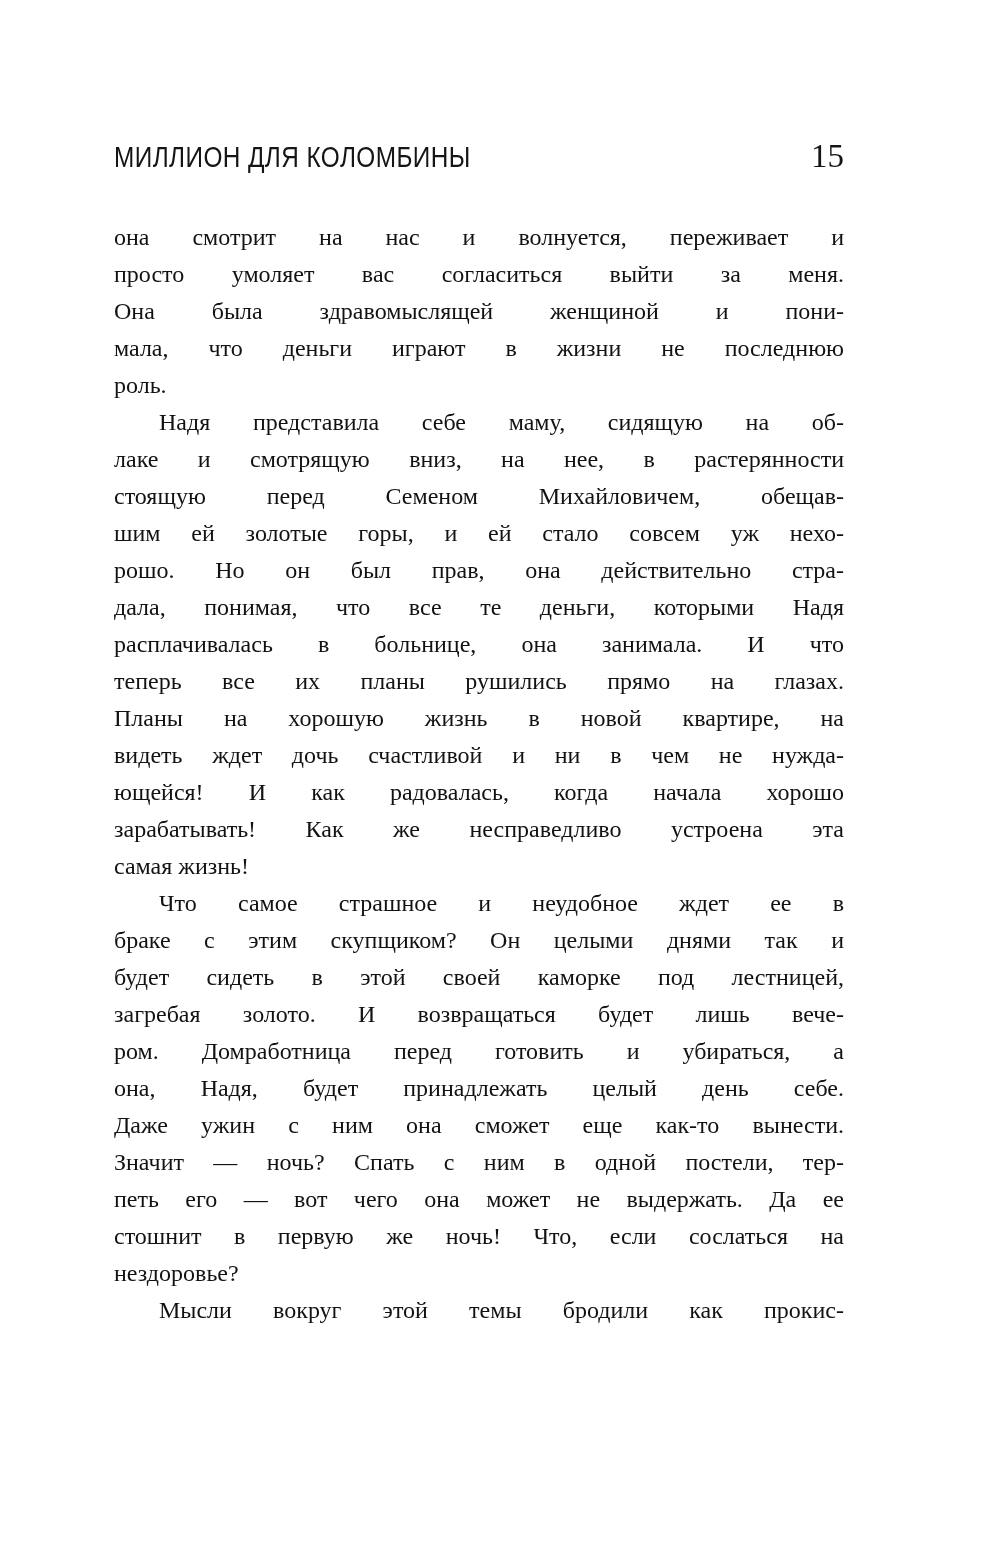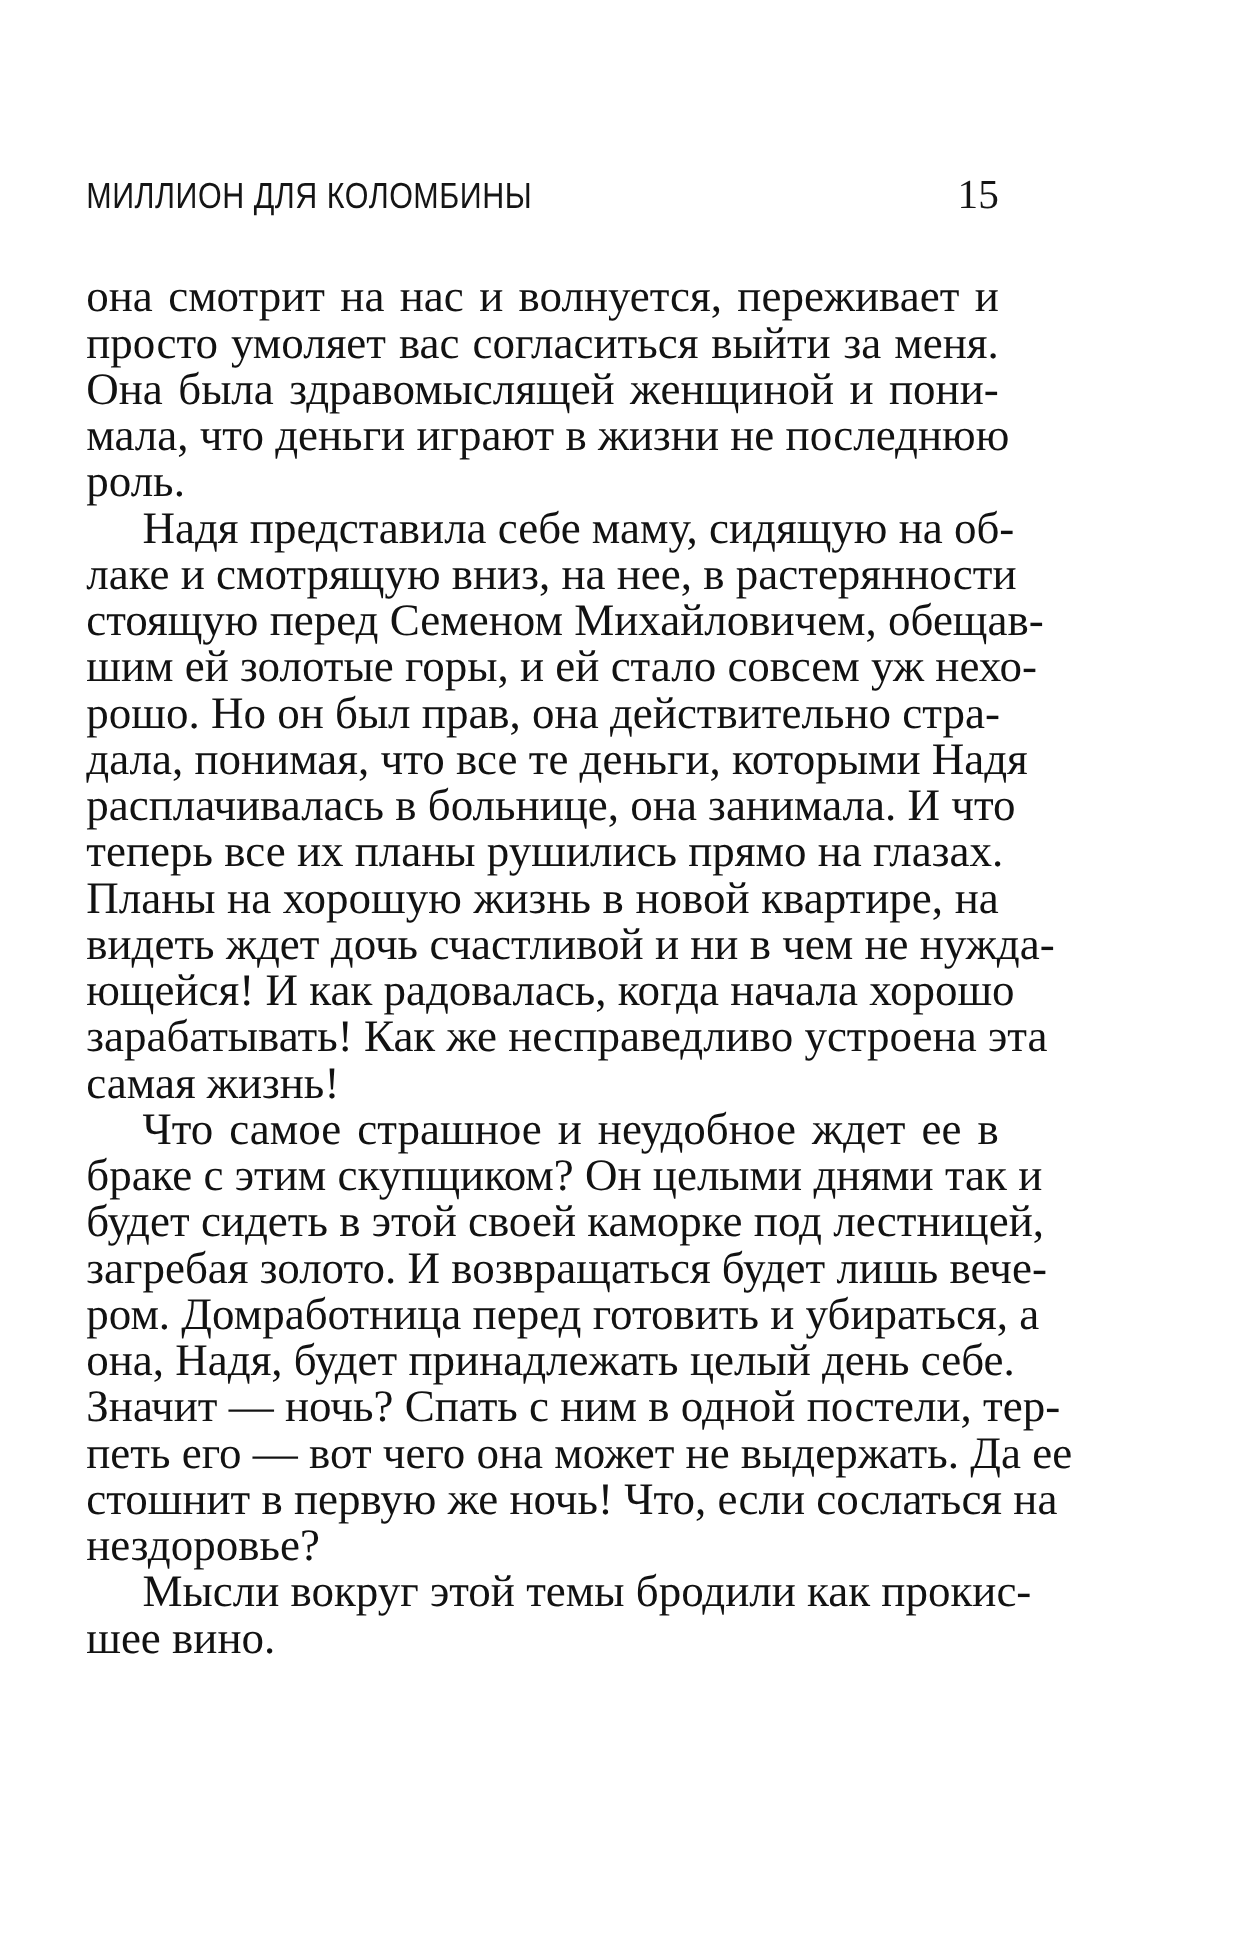--- a/index.html
+++ b/index.html
@@ -9,21 +9,21 @@
     background: #ffffff;
   }
   .page {
     position: relative;
     width: 1000px;
     height: 1340px;
     background: #ffffff;
     color: #111111;
     overflow: hidden;
     box-sizing: border-box;
-    padding: 138px 155px 0 69px;
+    padding: 138px 155px 0 114px;
   }
   .page-header {
     display: flex;
     justify-content: space-between;
     align-items: baseline;
     margin-bottom: 44px;
     width: 730px;
   }
   .running-title {
     display: inline-block;
@@ -37,21 +37,21 @@
     white-space: nowrap;
   }
   .page-number {
     font-family: "Liberation Serif", serif;
     font-size: 33px;
     color: #151515;
   }
   .body-text {
     width: 730px;
     font-family: "Liberation Serif", serif;
-    font-size: 36px;
+    font-size: 24px;
     line-height: 37px;
     color: #121212;
   }
   .paragraph {
     margin: 0;
   }
   .line {
     text-align: justify;
     text-align-last: justify;
     white-space: nowrap; 
@@ -94,20 +94,21 @@
         <div class="line">зарабатывать! Как же несправедливо устроена эта</div>
         <div class="line last">самая жизнь!</div>
       </div>
       <div class="paragraph">
         <div class="line indent">Что самое страшное и неудобное ждет ее в</div>
         <div class="line">браке с этим скупщиком? Он целыми днями так и</div>
         <div class="line">будет сидеть в этой своей каморке под лестницей,</div>
         <div class="line">загребая золото. И возвращаться будет лишь вече-</div>
         <div class="line">ром. Домработница перед готовить и убираться, а</div>
         <div class="line">она, Надя, будет принадлежать целый день себе.</div>
+        <div class="line">Даже ужин с ним она сможет еще как-то вынести.</div>
         <div class="line">Значит — ночь? Спать с ним в одной постели, тер-</div>
         <div class="line">петь его — вот чего она может не выдержать. Да ее</div>
         <div class="line">стошнит в первую же ночь! Что, если сослаться на</div>
         <div class="line last">нездоровье?</div>
       </div>
       <div class="paragraph">
         <div class="line indent">Мысли вокруг этой темы бродили как прокис-</div>
         <div class="line last">шее вино.</div>
       </div>
     </div>

